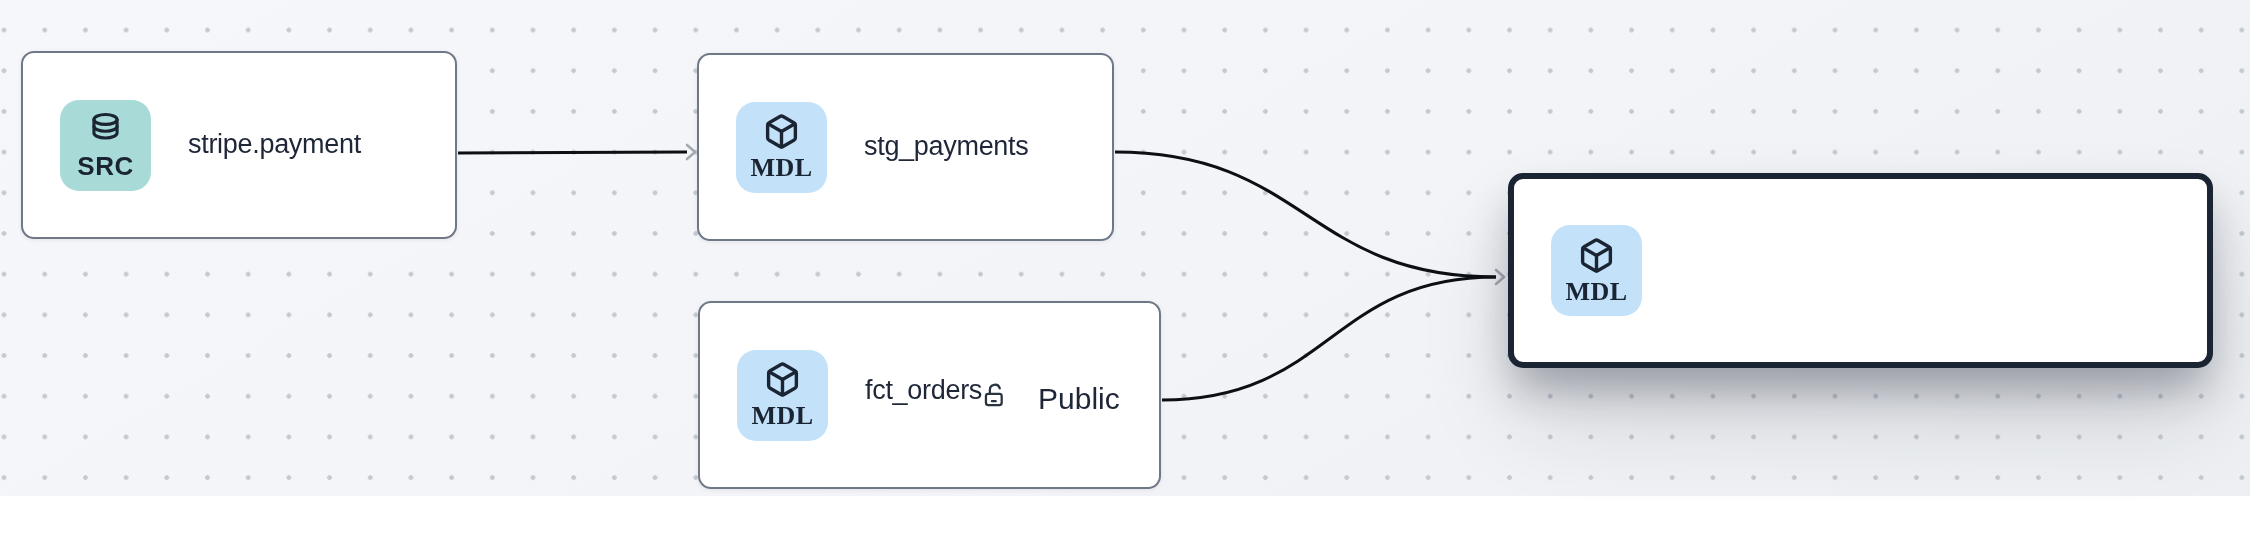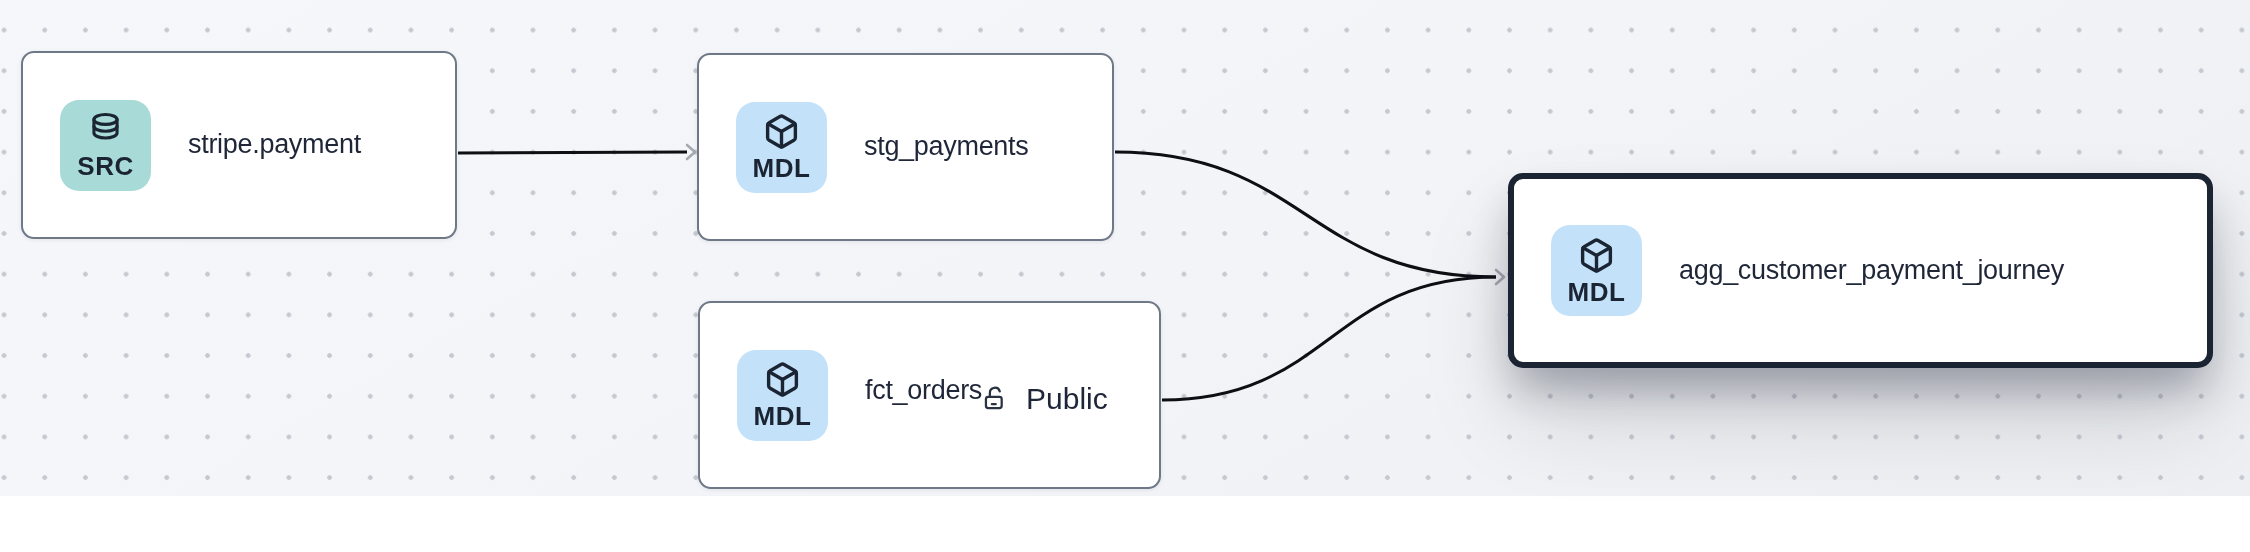--- a/index.html
+++ b/index.html
@@ -73,21 +73,21 @@
     width: 91px;
     height: 91px;
     border-radius: 19px;
     display: flex;
     flex-direction: column;
     align-items: center;
     justify-content: center;
     color: #1b2433;
   }
   .badge.src { background: #a8dbd7; }
-  .badge.mdl { background: #c3e2f9; }
+  .badge.mdl { background: #c3e2f9; font-family: Liberation Serif, serif; }
   .badge svg { width: 37px; height: 37px; display: block; }
   .badge-label {
     font-size: 26px;
     font-weight: 600;
     line-height: 1;
     margin-top: 5px;
     letter-spacing: 0.5px;
   }
   .title {
     font-size: 27px;
@@ -96,22 +96,21 @@
     white-space: nowrap;
     line-height: 1.15;
   }
   .title-block {
     display: flex;
     flex-direction: row;
     justify-content: center;
   }
   .meta-row {
     display: flex;
-    align-items: center;
-    gap: 17px;
+    gap: 29px;
     margin-top: 7px;
     font-size: 30px;
     color: #1e2637;
     white-space: nowrap;
   }
   .meta-row svg { width: 27px; height: 27px; display: block; color: #2a3342; }
 </style>
 </head>
 <body>
 
@@ -174,16 +173,15 @@
 
   <div class="node selected" id="n4">
     <span class="badge mdl">
       <svg viewBox="0 0 24 24" fill="none" stroke="currentColor" stroke-width="2.2" stroke-linecap="round" stroke-linejoin="round">
         <path d="M21 8a2 2 0 0 0-1-1.73l-7-4a2 2 0 0 0-2 0l-7 4A2 2 0 0 0 3 8v8a2 2 0 0 0 1 1.73l7 4a2 2 0 0 0 2 0l7-4A2 2 0 0 0 21 16Z"></path>
         <path d="m3.3 7 8.7 5 8.7-5"></path>
         <path d="M12 22V12"></path>
       </svg>
       <span class="badge-label">MDL</span>
     </span>
-    <span class="title">agg_customer_payment_journey</span>
   </div>
 
 </div>
 
 </body></html>

